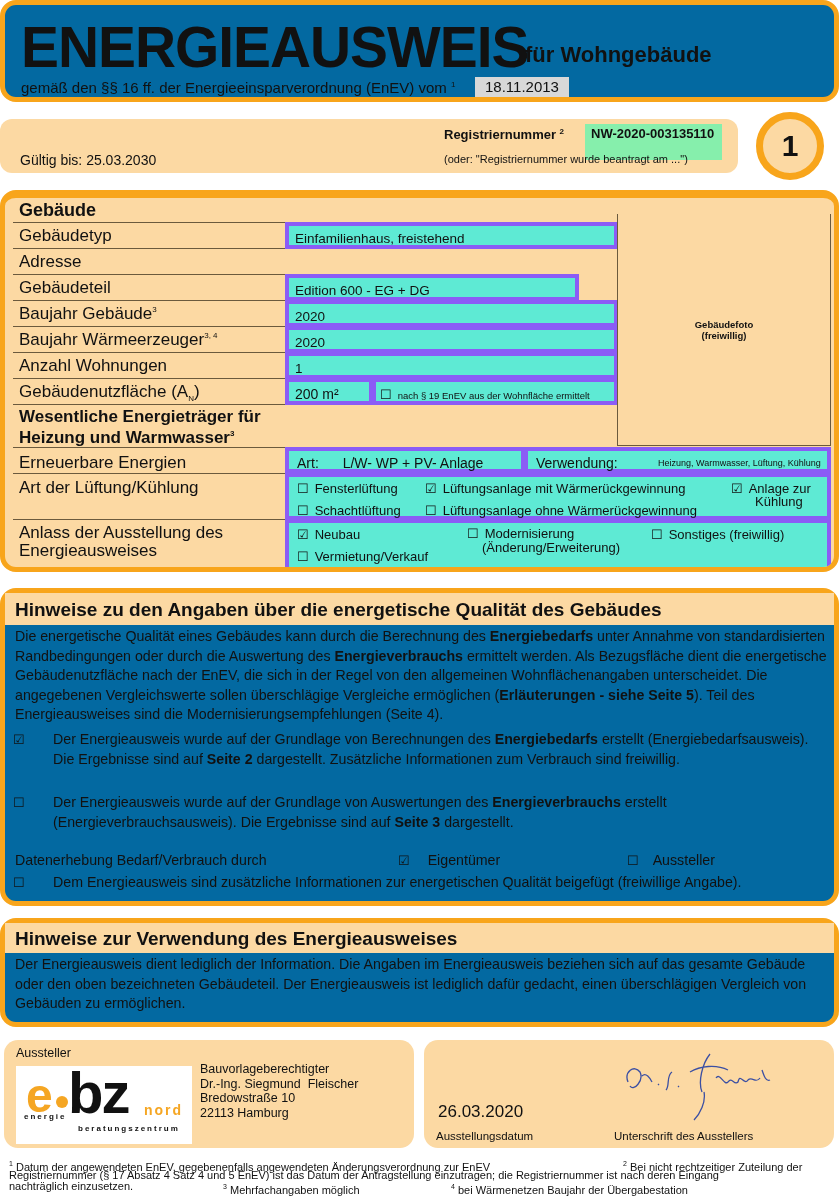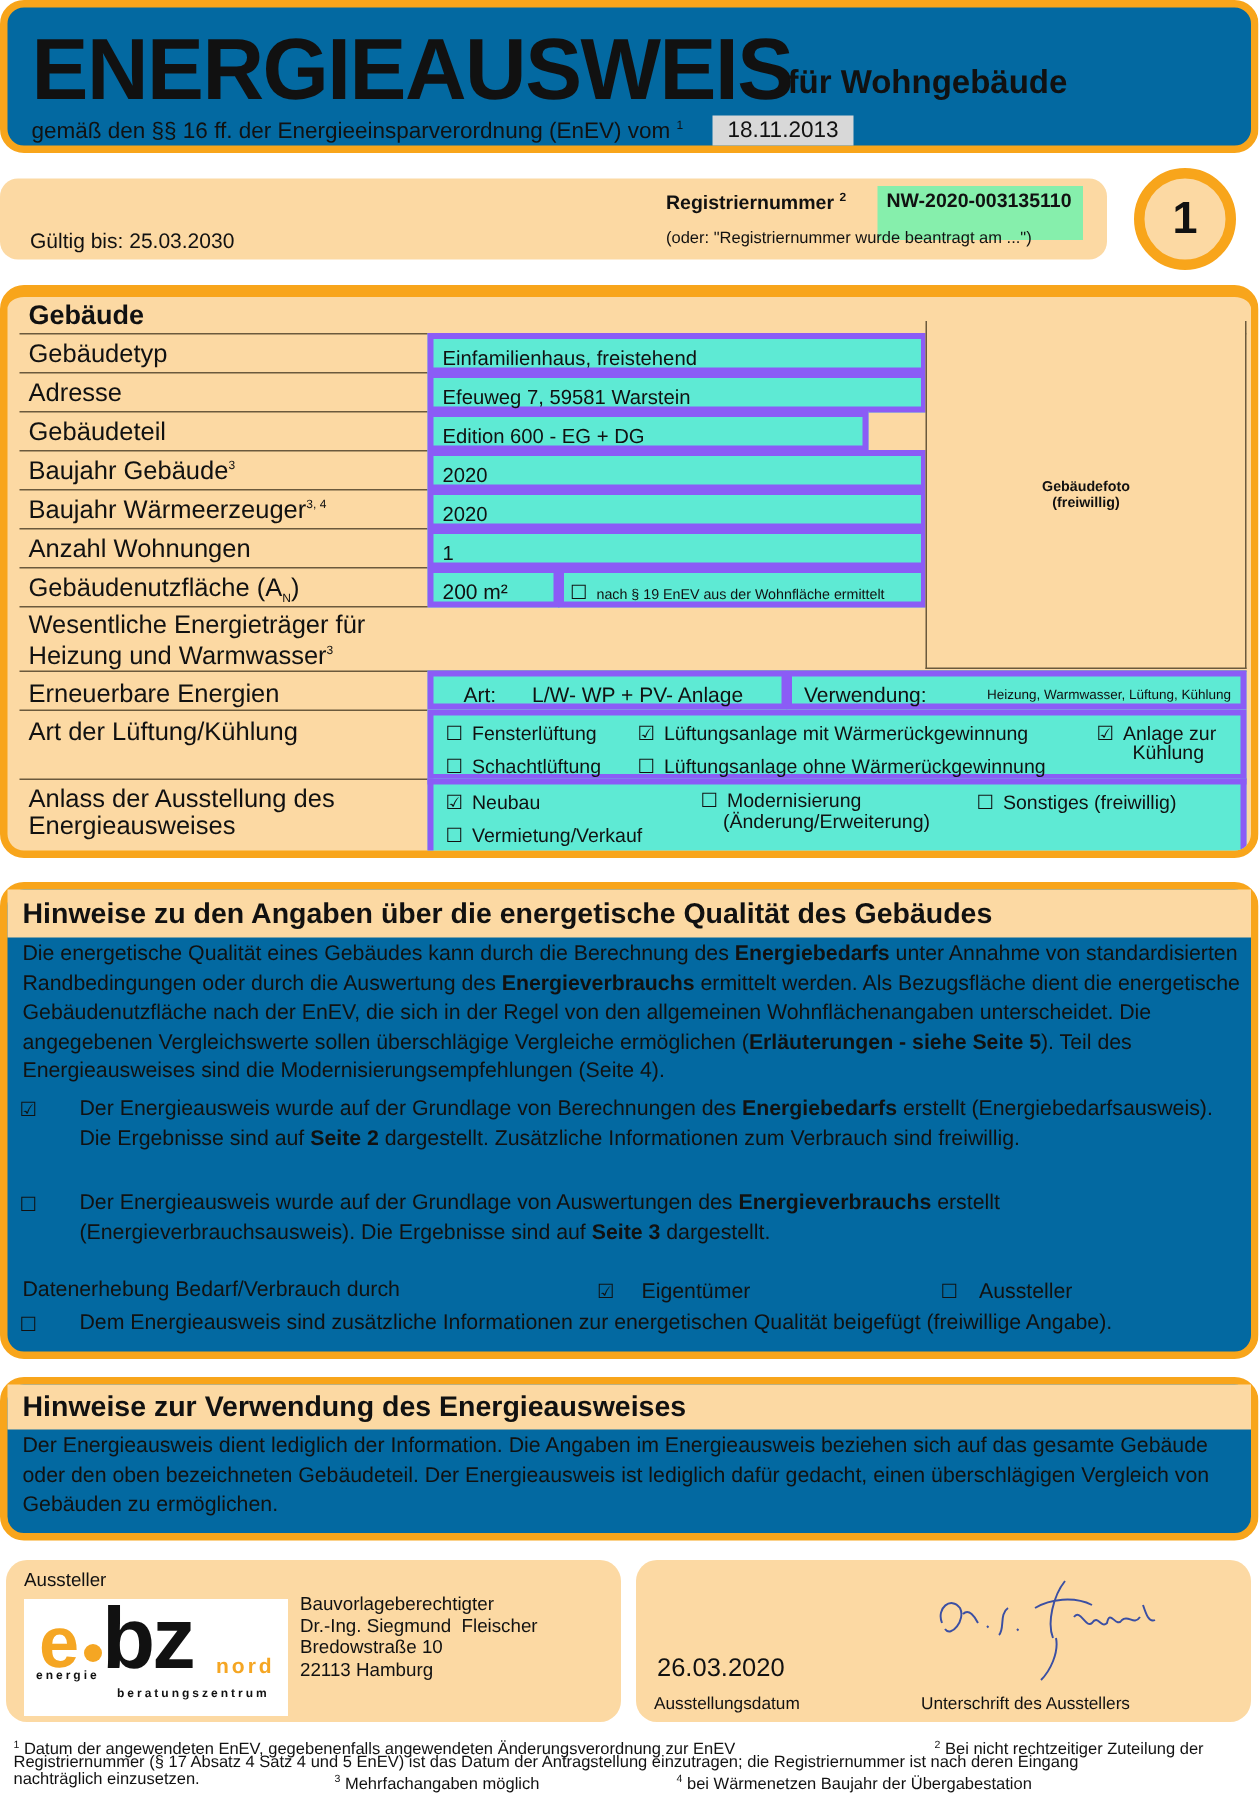--- a/index.html
+++ b/index.html
@@ -89,21 +89,20 @@
 <div id="gebaeude" class="orange-box">
   <div class="sect-title" style="top:2px;">Gebäude</div>
 
   <div class="hline" style="top:24px;width:818px;"></div>
 
   <div class="row-label" style="top:28px;">Gebäudetyp</div>
   <div class="cell" style="left:280px;top:24px;width:333px;height:27px;line-height:25px;">Einfamilienhaus, freistehend</div>
   <div class="hline" style="top:50px;width:272px;"></div>
 
   <div class="row-label" style="top:54px;">Adresse</div>
-  <div class="cell" style="left:280px;top:50px;width:333px;height:27px;line-height:25px;">Efeuweg 7, 59581 Warstein</div>
   <div class="hline" style="top:76px;width:272px;"></div>
 
   <div class="row-label" style="top:80px;">Gebäudeteil</div>
   <div class="cell" style="left:280px;top:76px;width:294px;height:27px;line-height:25px;">Edition 600 - EG + DG</div>
   <div class="hline" style="top:102px;width:272px;"></div>
 
   <div class="row-label" style="top:106px;">
     <span>Baujahr Gebäude</span><sup>3</sup>
   </div>
   <div class="cell" style="left:280px;top:102px;width:333px;height:27px;line-height:25px;">2020</div>
@@ -121,34 +120,34 @@
 
   <div class="row-label" style="top:184px;">
     <span>Gebäudenutzfläche (A</span><sub style="font-size:8px;">N</sub><span>)</span>
   </div>
   <div class="cell" style="left:280px;top:180px;width:88px;height:27px;line-height:25px;font-size:14px;">200 m²</div>
   <div class="cell" style="left:367px;top:180px;width:246px;height:27px;line-height:25px;font-size:9.5px;padding-left:4px;">
     <span class="cb">☐</span><span>nach § 19 EnEV aus der Wohnfläche ermittelt</span>
   </div>
   <div class="hline" style="top:206px;width:272px;"></div>
 
-  <div class="row-label" style="top:210px;line-height:17px;">
+  <div class="row-label" style="top:210px;line-height:17px;font-weight:bold;">
     <div>Wesentliche Energieträger für</div>
     <div><span>Heizung und Warmwasser</span><sup>3</sup></div>
   </div>
 
   <div class="photo">
     <div>Gebäudefoto</div>
     <div>(freiwillig)</div>
   </div>
 
   <div class="hline" style="top:249px;width:818px;"></div>
 
   <div class="row-label" style="top:255px;">Erneuerbare Energien</div>
-  <div class="cell" style="left:280px;top:249px;width:240px;height:26px;line-height:24px;font-size:14px;padding-left:20px;">
+  <div class="cell" style="left:280px;top:249px;width:240px;height:26px;line-height:24px;font-size:14px;padding-left:8px;">
     <span>Art:</span>
     <span style="margin-left:20px;">L/W- WP + PV- Anlage</span>
   </div>
   <div class="cell" style="left:519px;top:249px;width:307px;height:26px;line-height:24px;font-size:14px;padding-left:8px;">
     <span>Verwendung:</span>
     <span class="smalltxt" style="position:absolute;left:130px;top:0;">Heizung, Warmwasser, Lüftung, Kühlung</span>
   </div>
   <div class="hline" style="top:275px;width:272px;"></div>
 
   <div class="row-label" style="top:280px;">Art der Lüftung/Kühlung</div>

